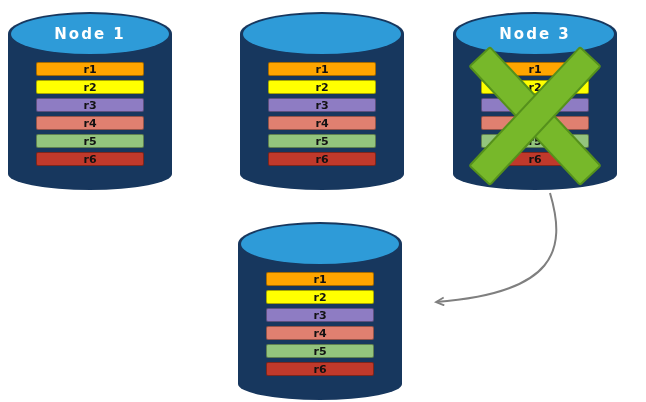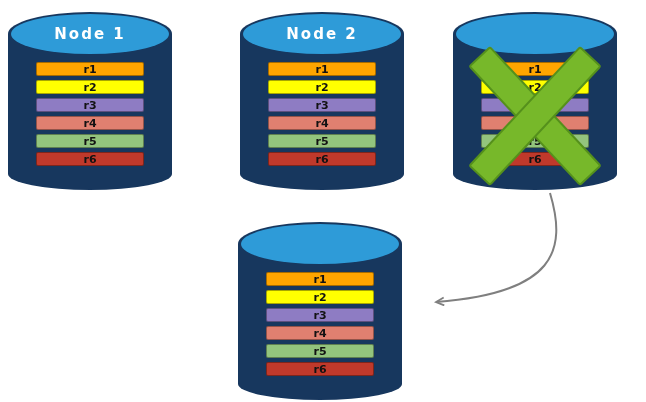--- a/index.html
+++ b/index.html
@@ -99,34 +99,34 @@
       <div class="record" style="background-color: rgb(142, 124, 195);">r3</div>
       <div class="record" style="background-color: rgb(224, 128, 112);">r4</div>
       <div class="record" style="background-color: rgb(147, 196, 125);">r5</div>
       <div class="record" style="background-color: rgb(192, 57, 43);">r6</div>
     </div>
   </div>
 
   <div class="node" style="left:240px; top:12px;">
     <div class="cyl-body" style="background-color: rgb(23, 55, 94);"></div>
     <div class="cyl-top" style="background-color: rgb(46, 155, 216);"></div>
-    <div class="node-title">Node 2</div>
     <div class="records">
       <div class="record" style="background-color: rgb(255, 165, 0);">r1</div>
       <div class="record" style="background-color: rgb(255, 255, 0);">r2</div>
       <div class="record" style="background-color: rgb(142, 124, 195);">r3</div>
       <div class="record" style="background-color: rgb(224, 128, 112);">r4</div>
       <div class="record" style="background-color: rgb(147, 196, 125);">r5</div>
       <div class="record" style="background-color: rgb(192, 57, 43);">r6</div>
     </div>
   </div>
 
   <div class="node" style="left:453px; top:12px;">
     <div class="cyl-body" style="background-color: rgb(23, 55, 94);"></div>
     <div class="cyl-top" style="background-color: rgb(46, 155, 216);"></div>
+    <div class="node-title">Node 3</div>
     <div class="records">
       <div class="record" style="background-color: rgb(255, 165, 0);">r1</div>
       <div class="record" style="background-color: rgb(255, 255, 0);">r2</div>
       <div class="record" style="background-color: rgb(142, 124, 195);">r3</div>
       <div class="record" style="background-color: rgb(224, 128, 112);">r4</div>
       <div class="record" style="background-color: rgb(147, 196, 125);">r5</div>
       <div class="record" style="background-color: rgb(192, 57, 43);">r6</div>
     </div>
     <div class="cross">
       <div class="cross-arm arm-a" style="background-color: rgb(119, 184, 42);"></div>

